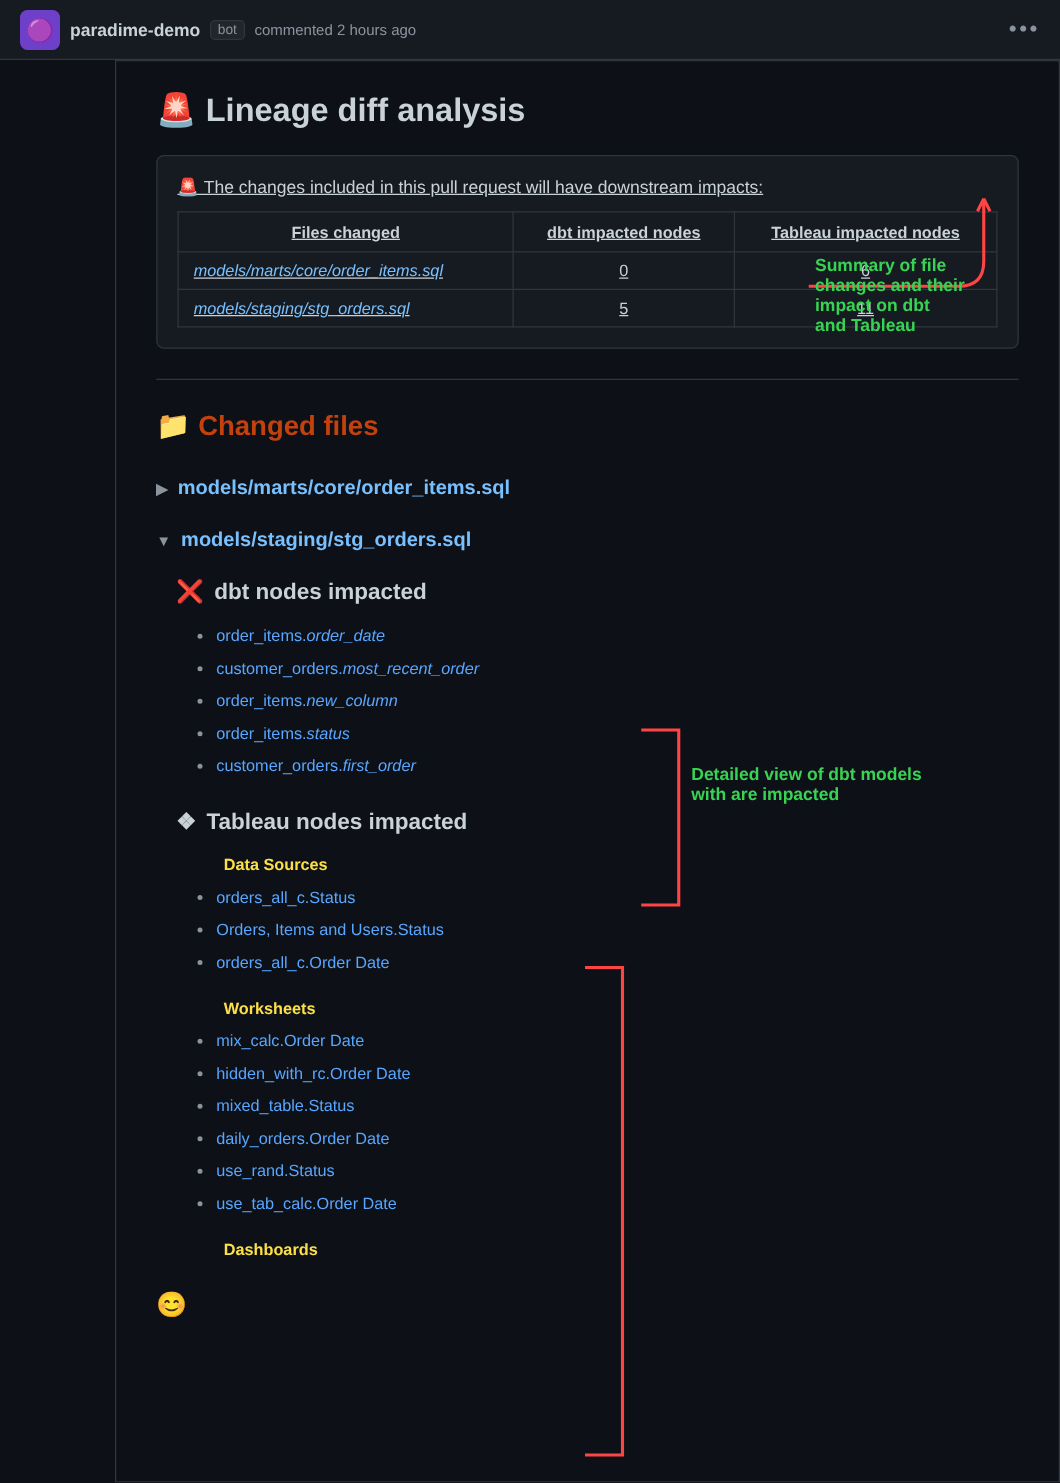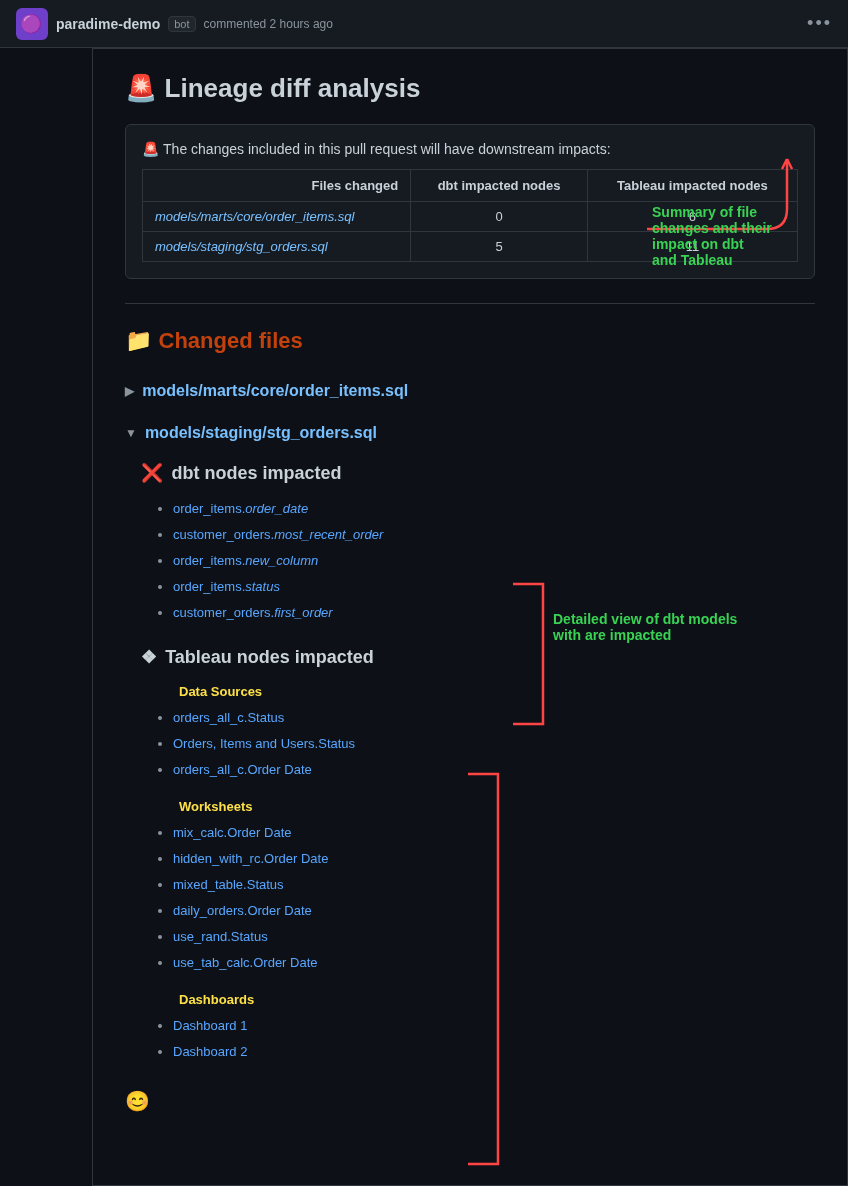--- a/index.html
+++ b/index.html
@@ -66,36 +66,37 @@
       font-weight: 700;
       color: #c9d1d9;
       margin-bottom: 20px;
     }
     .info-box {
       background: #161b22;
       border: 1px solid #30363d;
       border-radius: 6px;
       padding: 16px;
       margin-bottom: 20px;
+      text-decoration: underline;
     }
     .info-box-header {
       font-size: 14px;
       color: #c9d1d9;
       margin-bottom: 12px;
     }
     table {
       width: 100%;
       border-collapse: collapse;
       font-size: 13px;
     }
     th {
       background: #161b22;
       border: 1px solid #30363d;
       padding: 8px 12px;
-      text-align: right;
+      text-align: center;
       color: #c9d1d9;
       font-weight: 600;
     }
     th:nth-child(2), th:nth-child(3) {
       text-align: center;
     }
     td {
       border: 1px solid #30363d;
       padding: 7px 12px;
       color: #c9d1d9;
@@ -291,24 +292,20 @@
     <ul class="impact-list">
       <li><a href="#">mix_calc.Order Date</a></li>
       <li><a href="#">hidden_with_rc.Order Date</a></li>
       <li><a href="#">mixed_table.Status</a></li>
       <li><a href="#">daily_orders.Order Date</a></li>
       <li><a href="#">use_rand.Status</a></li>
       <li><a href="#">use_tab_calc.Order Date</a></li>
     </ul>
 
     <div class="dashboards-label">Dashboards</div>
-    <ul class="impact-list">
-      <li><a href="#">Dashboard 1</a></li>
-      <li><a href="#">Dashboard 2</a></li>
-    </ul>
 
     <svg class="red-line" style="position:absolute;left:355px;top:715px;width:80px;height:410px;">
       <path d="M 20,10 L 50,10 L 50,400 L 20,400" stroke="#ff4444" stroke-width="2.5" fill="none"></path>
     </svg>
   </div>
 
   <div style="margin-top: 24px; font-size: 20px;">😊</div>
 
 </div>
 

